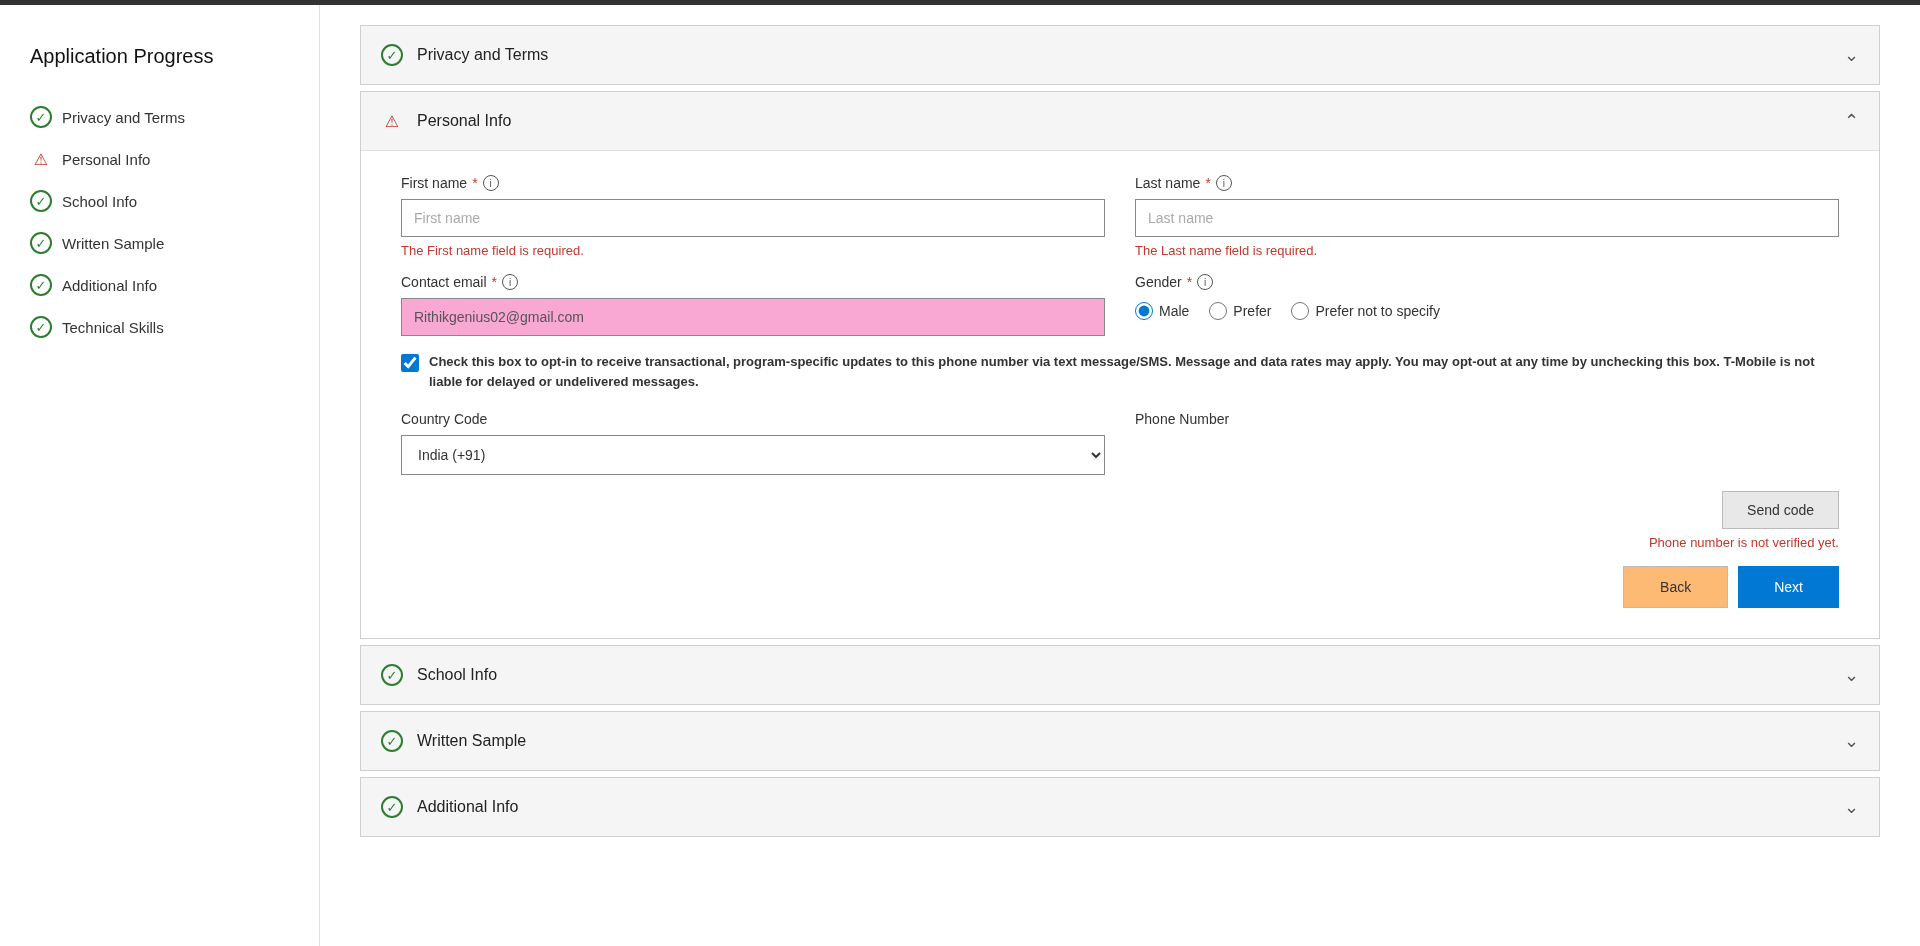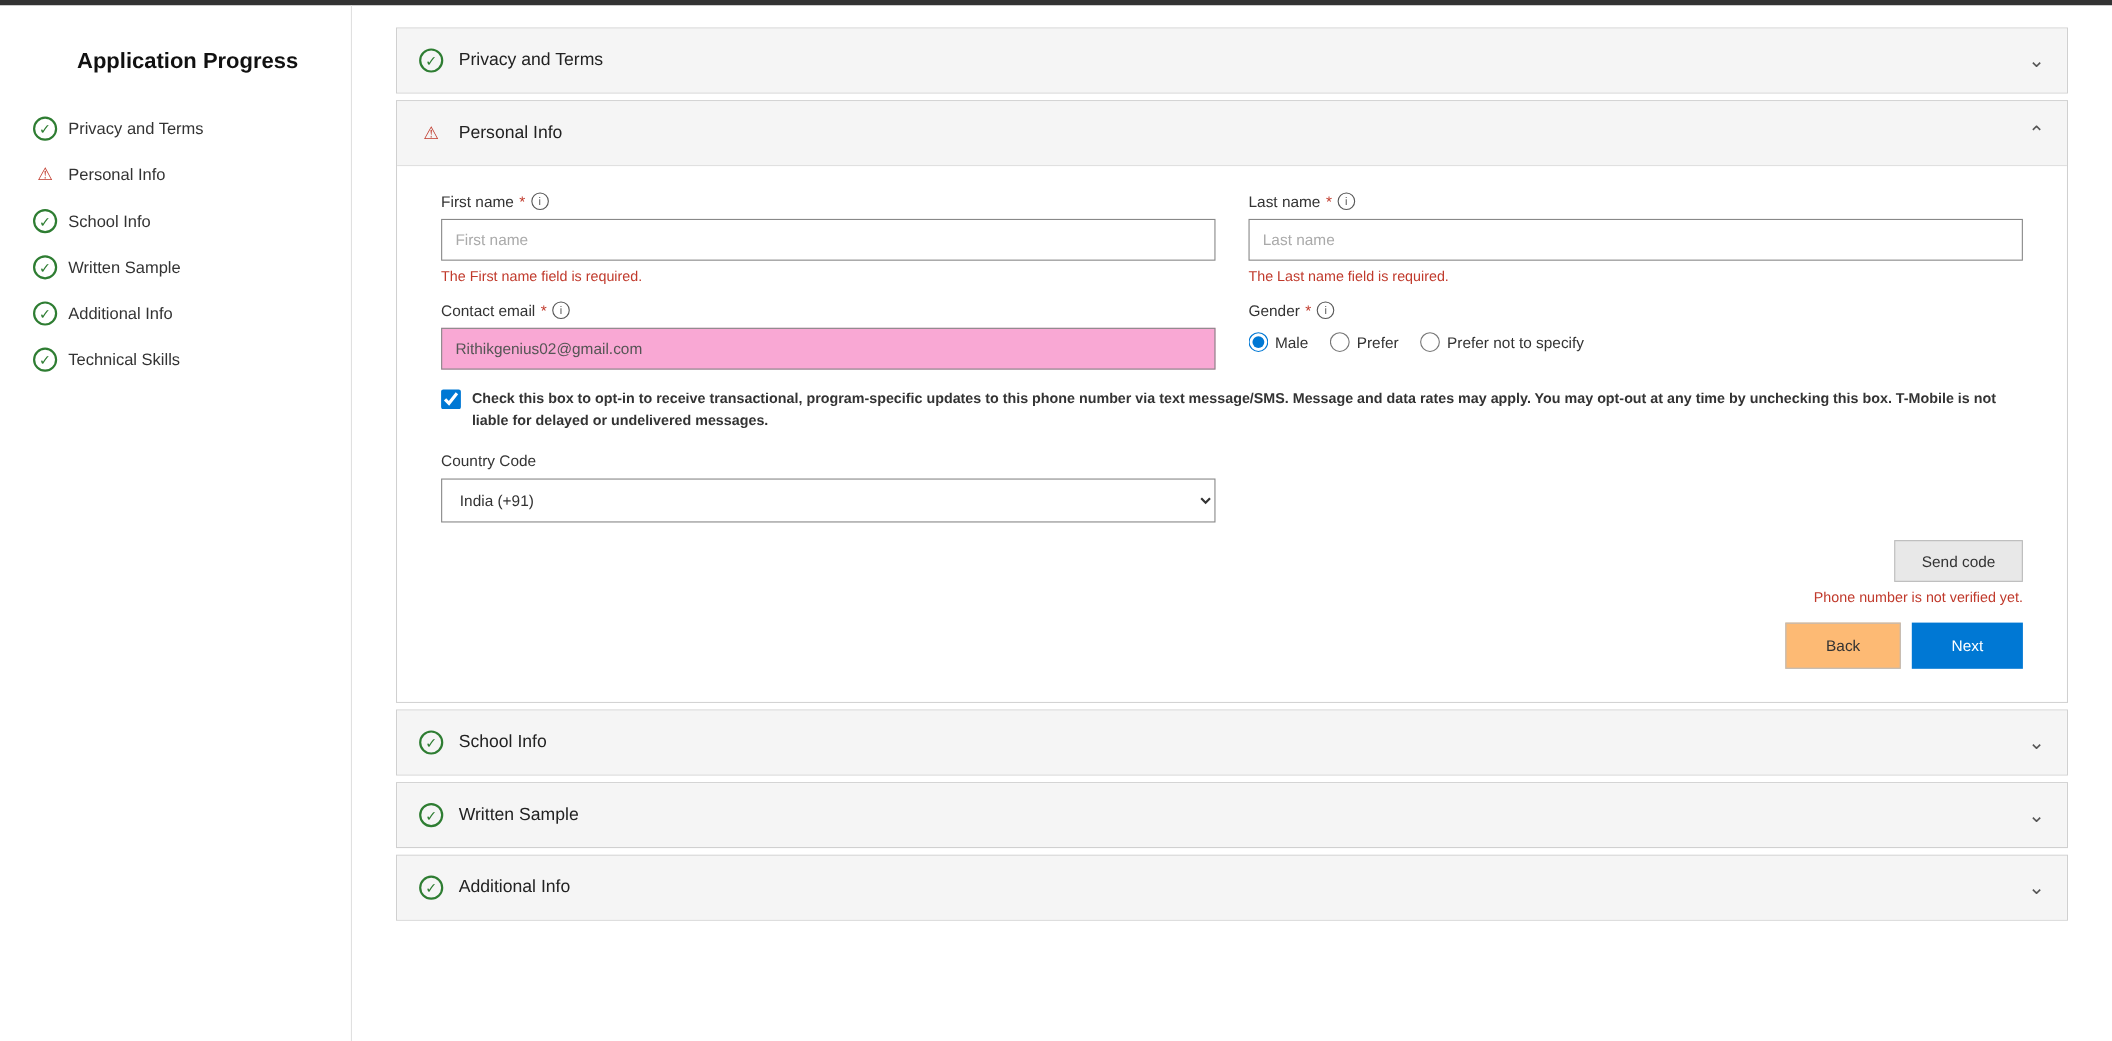--- a/index.html
+++ b/index.html
@@ -17,24 +17,23 @@
     
     .sidebar {
       width: 320px;
       min-width: 280px;
       padding: 40px 30px;
       background: #fff;
       border-right: 1px solid #e0e0e0;
     }
     .sidebar-title {
       font-size: 20px;
-      font-weight: 700;
+      font-weight: 400;
       color: #111;
       margin-bottom: 28px;
-      margin-left: 40px;
     }
     .sidebar-item {
       display: flex;
       align-items: center;
       gap: 10px;
       padding: 10px 0;
       font-size: 15px;
       color: #333;
       cursor: pointer;
     }
@@ -419,20 +418,21 @@
           <div class="form-group">
             <label class="form-label">Country Code</label>
             <select class="form-select">
               <option>India (+91)</option>
               <option>United States (+1)</option>
               <option>United Kingdom (+44)</option>
             </select>
           </div>
 
           <div class="form-group">
+            <label class="form-label">Phone Number</label>
           </div>
         </div>
 
         <div class="send-code-row">
           <button class="btn-send-code">Send code</button>
         </div>
 
         <div class="phone-warning">Phone number is not verified yet.</div>
 
         <div class="nav-buttons">

